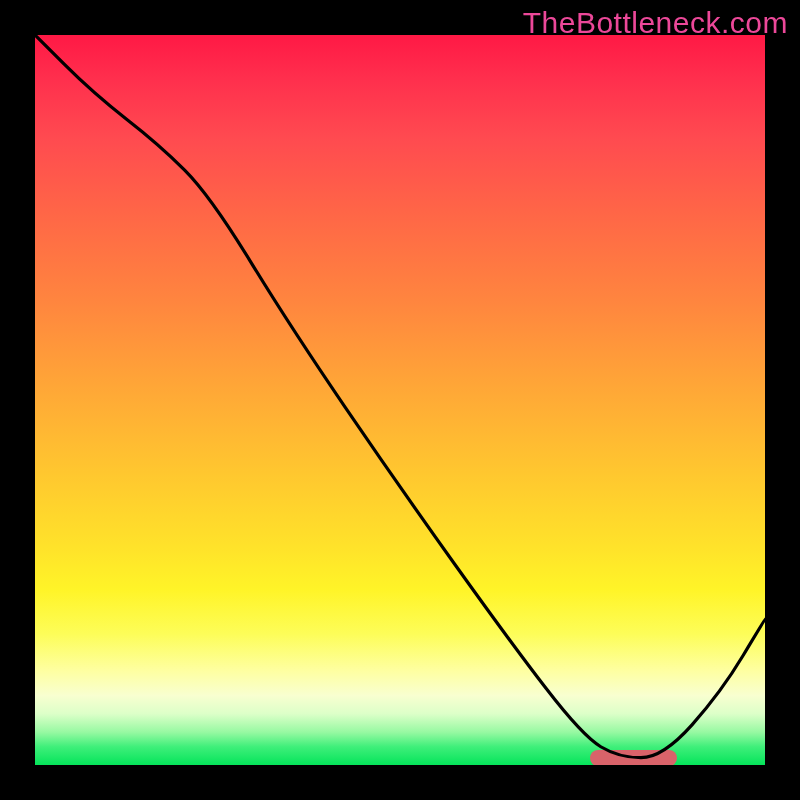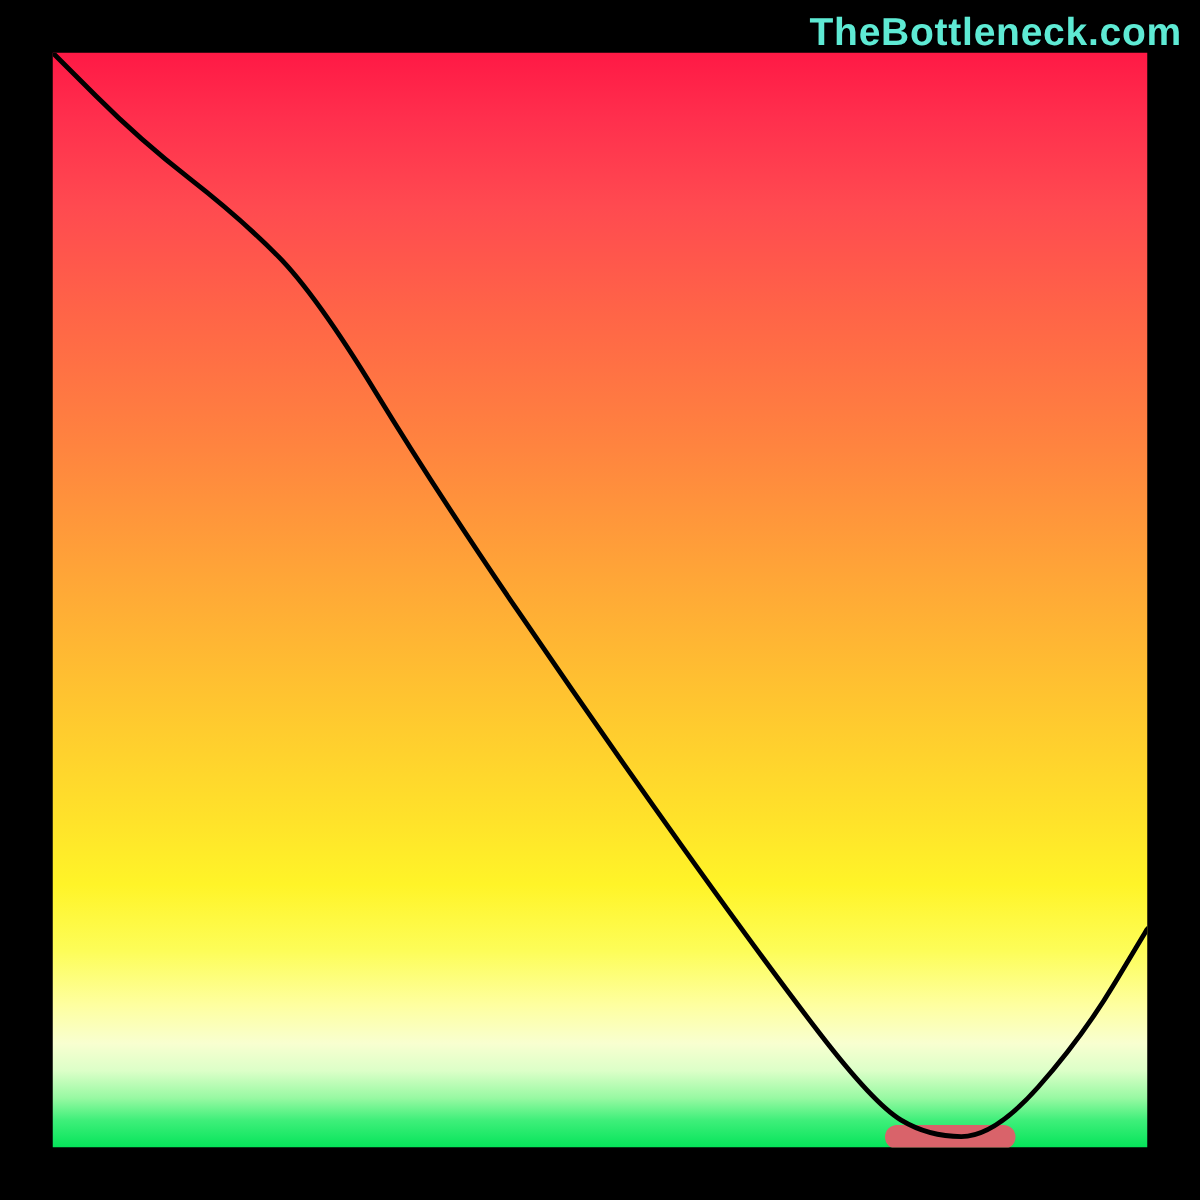--- a/index.html
+++ b/index.html
@@ -13,23 +13,23 @@
   }
   .canvas {
     position: relative;
     width: 800px;
     height: 800px;
   }
   .watermark {
     position: absolute;
     top: 6px;
     right: 12px;
-    color: #5eead4;
-    font-size: 26px;
-    font-weight: 700;
+    color: #ec4899;
+    font-size: 30px;
+    font-weight: 400;
     letter-spacing: 0.5px;
     z-index: 50;
     user-select: none;
   }
   .plot-frame {
     position: absolute;
     left: 35px;
     top: 35px;
     width: 730px;
     height: 730px;

